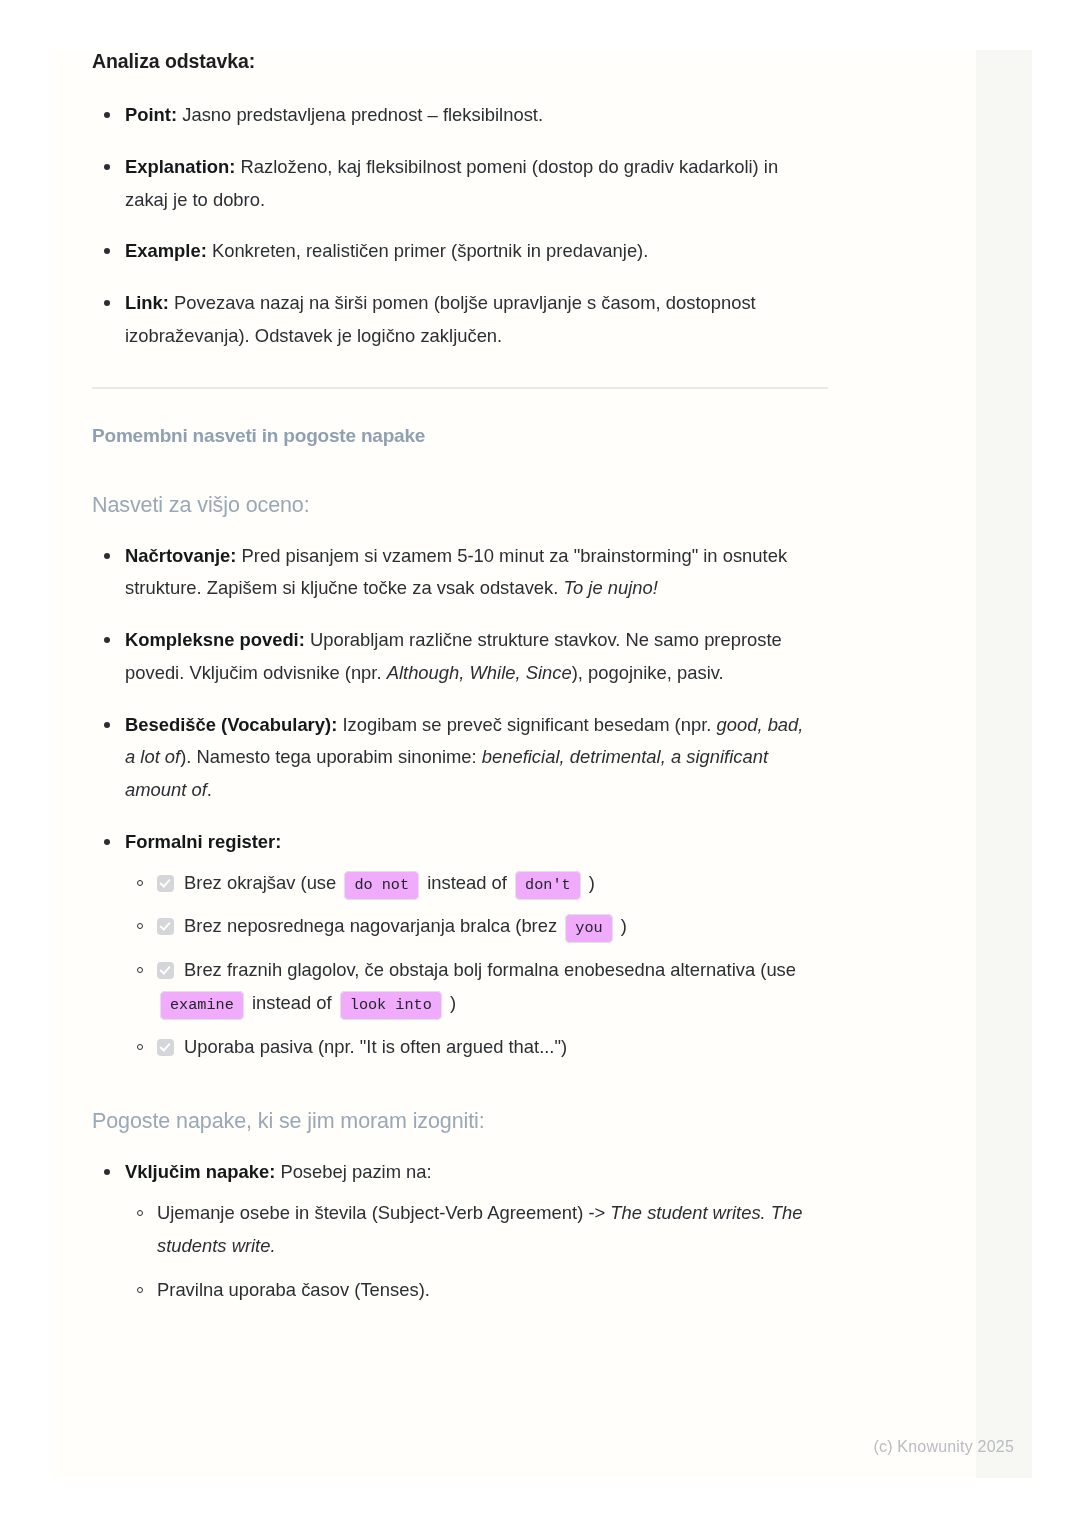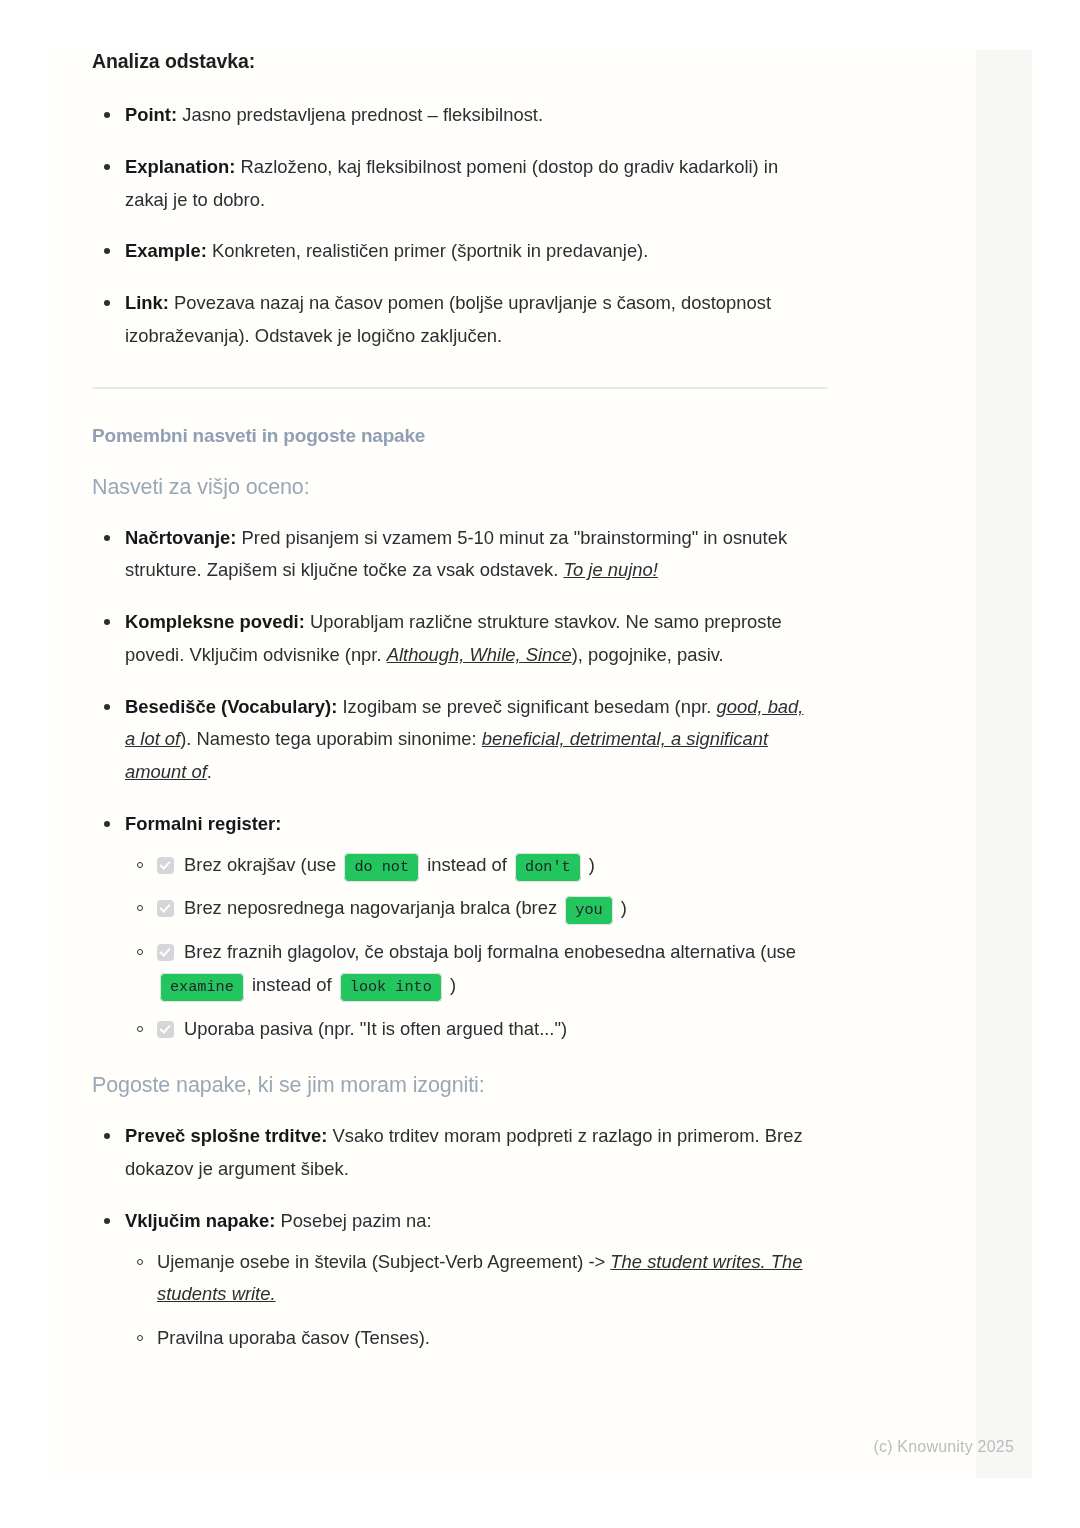--- a/index.html
+++ b/index.html
@@ -61,21 +61,21 @@
     font-size: 19px;
     font-weight: bold;
     color: #90a0b4;
     margin: 36px 0 0 0;
     letter-spacing: -0.2px;
   }
   .h3 {
     font-size: 21.5px;
     font-weight: normal;
     color: #9aa7b6;
-    margin: 28px 0 0 0;
+    margin: 46px 0 0 0;
     letter-spacing: -0.1px;
   }
   .divider {
     border: 0;
     border-top: 2px solid #e9e9e7;
     margin: 34px 0 0 0;
     width: 736px;
   }
 
   ul.lvl1 {
@@ -96,21 +96,21 @@
     content: "";
     position: absolute;
     left: 12px;
     top: 13px;
     width: 6px;
     height: 6px;
     border-radius: 50%;
     background: #2b2f33;
   }
   .lead { font-weight: bold; color: #15181b; }
-  em, .ital { font-style: italic; text-decoration: underline; }
+  em, .ital { font-style: italic; }
 
   ul.lvl2 {
     list-style: none;
     margin: 8px 0 0 0;
     padding: 0;
   }
   ul.lvl2 > li {
     position: relative;
     padding-left: 32px;
     margin-bottom: 11px;
@@ -151,21 +151,21 @@
     width: 4px;
     height: 8px;
     border: solid #ffffff;
     border-width: 0 2px 2px 0;
     transform: rotate(42deg);
   }
 
   code.chip {
     font-family: "Liberation Mono", "DejaVu Sans Mono", monospace;
     font-size: 15.2px;
-    background: #22c55e;
+    background: #f0abfc;
     border: 1px solid #e2e2e2;
     border-radius: 5px;
     padding: 4px 9px 5px 9px;
     color: #22262a;
     white-space: nowrap;
     margin: 0 3px;
     line-height: 1;
   }
 
   .watermark {
@@ -195,21 +195,21 @@
       <li>
         <span class="lead">Point:</span><span> Jasno predstavljena prednost – fleksibilnost.</span>
       </li>
       <li>
         <span class="lead">Explanation:</span><span> Razloženo, kaj fleksibilnost pomeni (dostop do gradiv kadarkoli) in zakaj je to dobro.</span>
       </li>
       <li>
         <span class="lead">Example:</span><span> Konkreten, realističen primer (športnik in predavanje).</span>
       </li>
       <li>
-        <span class="lead">Link:</span><span> Povezava nazaj na časov pomen (boljše upravljanje s časom, dostopnost izobraževanja). Odstavek je logično zaključen.</span>
+        <span class="lead">Link:</span><span> Povezava nazaj na širši pomen (boljše upravljanje s časom, dostopnost izobraževanja). Odstavek je logično zaključen.</span>
       </li>
     </ul>
 
     <hr class="divider">
 
     <h2 class="h2">Pomembni nasveti in pogoste napake</h2>
 
     <h3 class="h3">Nasveti za višjo oceno:</h3>
 
     <ul class="lvl1">
@@ -239,23 +239,20 @@
             <span class="cbx"></span><span>Uporaba pasiva (npr. "It is often argued that...")</span>
           </li>
         </ul>
       </li>
     </ul>
 
     <h3 class="h3">Pogoste napake, ki se jim moram izogniti:</h3>
 
     <ul class="lvl1">
       <li>
-        <span class="lead">Preveč splošne trditve:</span><span> Vsako trditev moram podpreti z razlago in primerom. Brez dokazov je argument šibek.</span>
-      </li>
-      <li>
         <span class="lead">Vključim napake:</span><span> Posebej pazim na:</span>
 
         <ul class="lvl2">
           <li>
             <span>Ujemanje osebe in števila (Subject-Verb Agreement) -&gt; </span><em>The student writes. The students write.</em>
           </li>
           <li>
             <span>Pravilna uporaba časov (Tenses).</span>
           </li>
         </ul>

